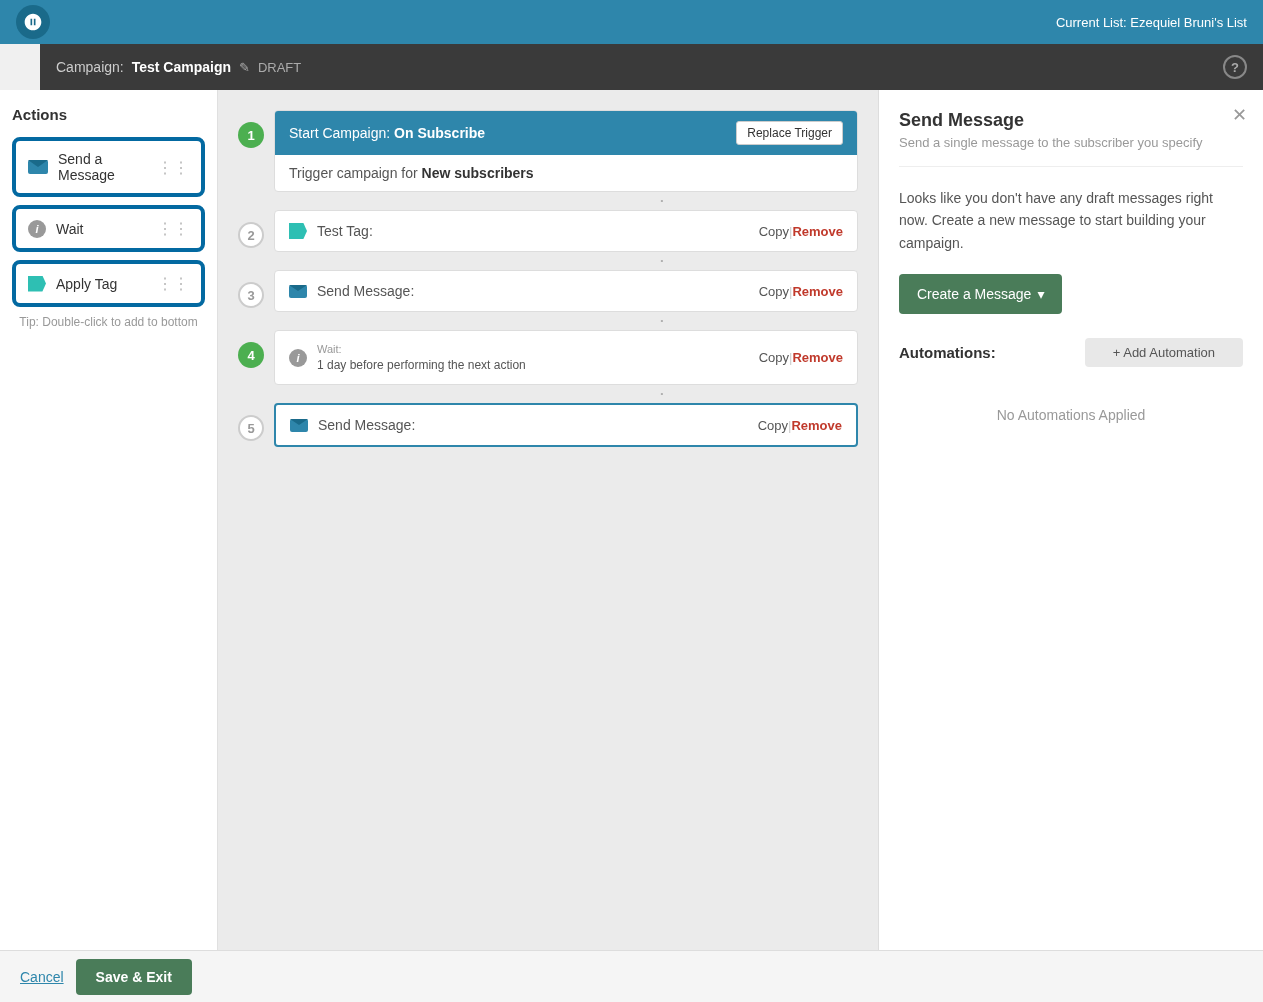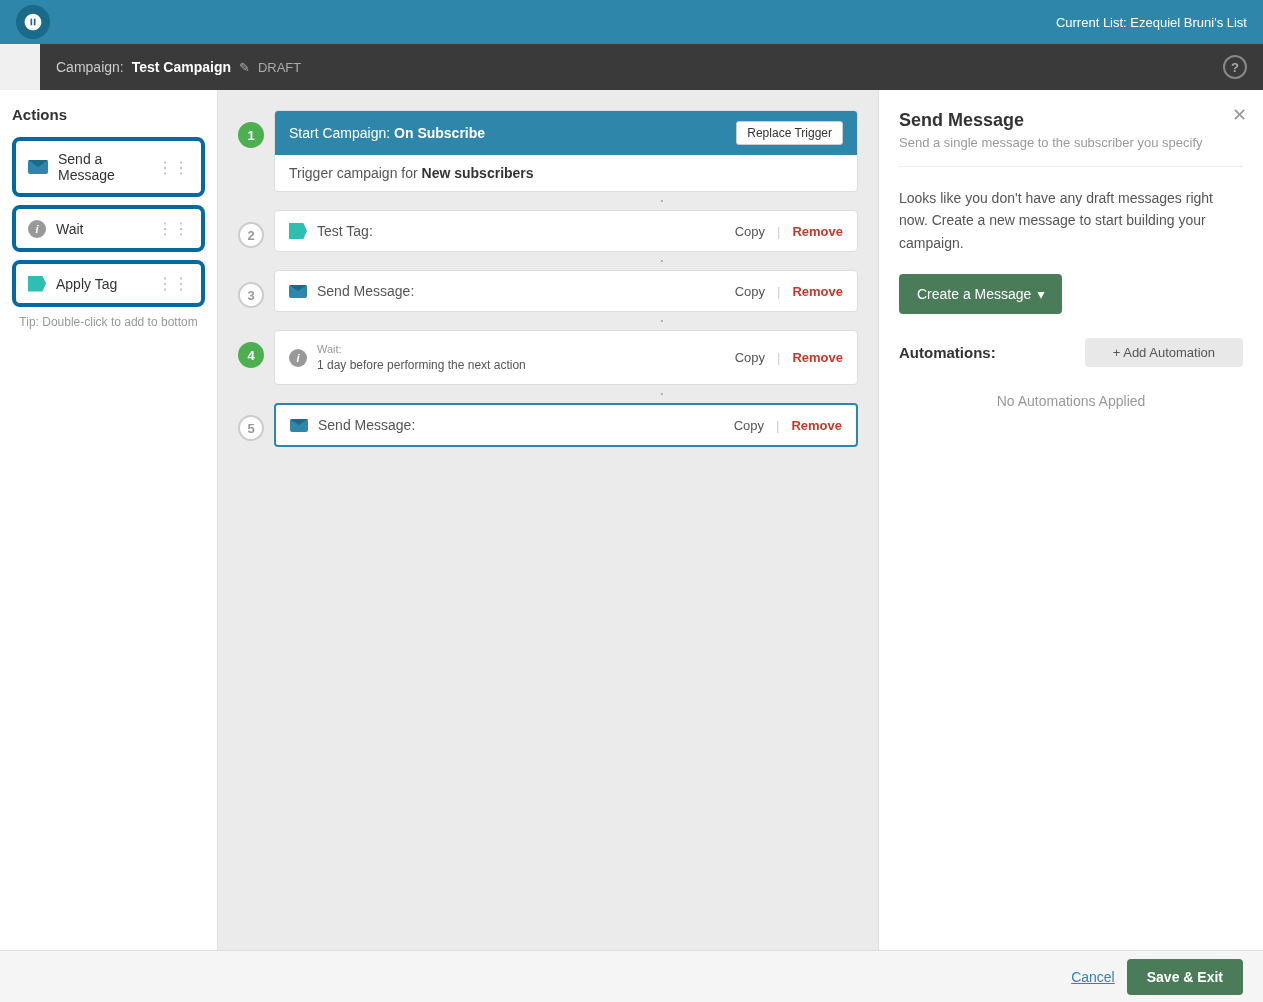--- a/index.html
+++ b/index.html
@@ -193,21 +193,21 @@
     .action-card.selected {
       border: 2px solid #2e86ab;
     }
     .action-card-label {
       flex: 1;
       color: #555;
       font-size: 14px;
     }
     .action-card-actions {
       display: flex;
-      gap: 12px;
+      gap: 0;
       align-items: flex-end;
       font-size: 13px;
     }
     .action-copy { color: #555; cursor: pointer; }
     .action-remove { color: #c0392b; cursor: pointer; font-weight: 600; }
     .action-divider { color: #ccc; }
 
     .wait-label-small {
       font-size: 11px;
       color: #999;
@@ -266,21 +266,21 @@
       align-items: center;
       gap: 6px;
       margin-bottom: 24px;
     }
 
     .automations-section {}
     .automations-header {
       display: flex;
       align-items: center;
       justify-content: space-between;
-      margin-bottom: 6px;
+      margin-bottom: 20px;
     }
     .automations-label {
       font-size: 15px;
       font-weight: 700;
       color: #333;
     }
     .add-automation-btn {
       background: #e8e8e8;
       border: none;
       border-radius: 4px;
@@ -296,21 +296,21 @@
       padding: 20px 0;
     }
 
     
     .bottom-bar {
       height: 52px;
       background: #f5f5f5;
       border-top: 1px solid #ddd;
       display: flex;
       align-items: center;
-      justify-content: flex-end;
+      justify-content: flex-start;
       padding: 0 20px;
       gap: 12px;
     }
     .cancel-btn {
       background: none;
       border: none;
       color: #2e86ab;
       font-size: 14px;
       cursor: pointer;
       text-decoration: underline;

